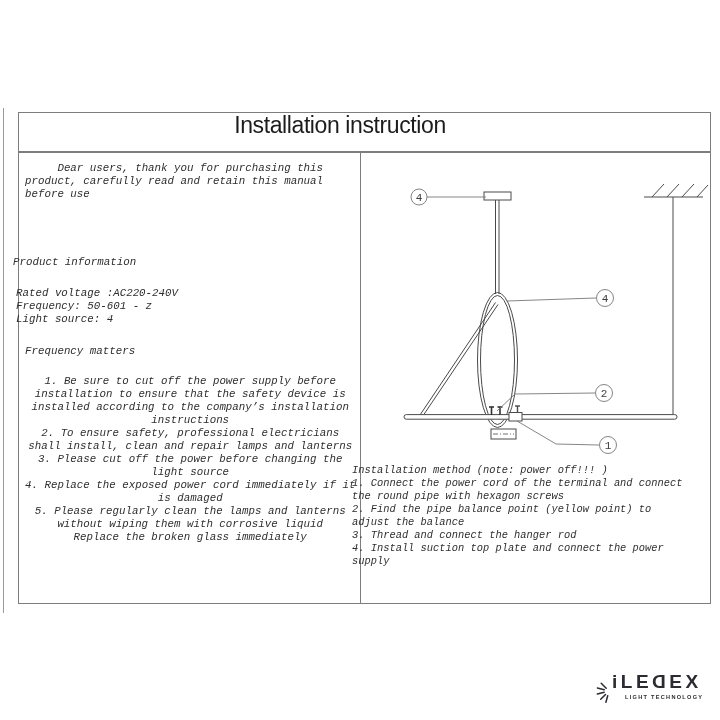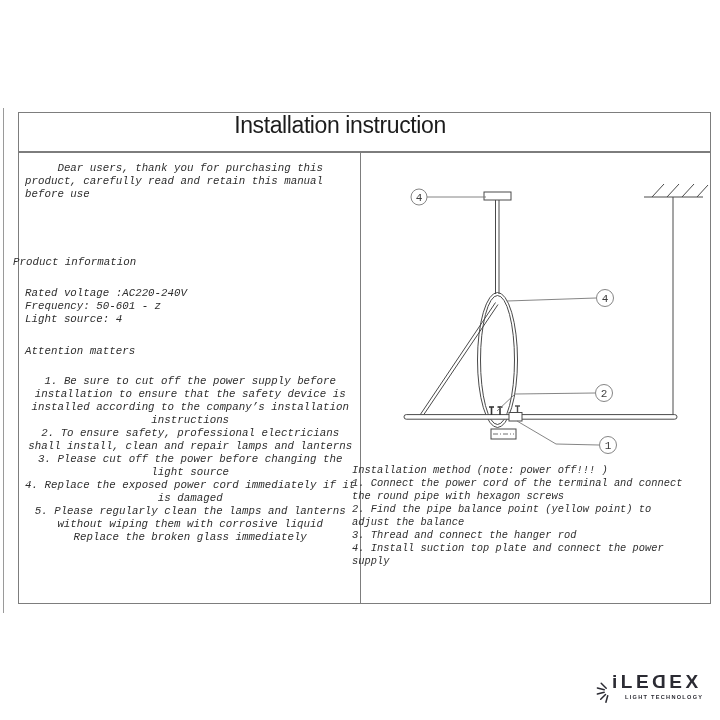--- a/index.html
+++ b/index.html
@@ -16,21 +16,21 @@
   .page-title{font-size:23px;letter-spacing:-0.4px;color:#1c1c1c;}
   .h-sep{left:18px;top:151px;width:693px;height:1.5px;background:#7d7d7d;}
   .v-div{left:359.5px;top:152px;width:1.5px;height:452px;background:#7d7d7d;}
   
   .mono{font-family:"Liberation Mono", monospace;color:#2e2e2e;white-space:pre;
         line-height:13px;font-style:italic;}
   .left-txt{font-size:10.8px;}
   .right-txt{font-size:10.4px;}
   .blk-intro{left:25px;top:162px;}
   .blk-prod{left:13px;top:256px;}
-  .blk-specs{left:25px;top:287px;}
+  .blk-specs{left:16px;top:287px;}
   .blk-att{left:25px;top:345px;}
   .blk-list{left:25px;top:375px;text-align:center;}
   .blk-method{left:352px;top:464px;}
   
   .diagram{left:360px;top:152px;}
   svg text.cnum{font-family:"Liberation Mono", monospace;font-size:11px;fill:#3d3d3d;}
   
   .logo{left:588px;top:670px;width:132px;height:46px;}
   .logo-letters{position:absolute;left:24px;top:2px;display:flex;align-items:flex-end;gap:3.5px;
                 font-weight:bold;font-size:19px;color:#2b2b33;line-height:20px;}
@@ -53,21 +53,21 @@
 <div class="abs h-sep"></div>
 <div class="abs v-div"></div>
 
 <div class="abs mono left-txt blk-intro">     Dear users, thank you for purchasing this
 product, carefully read and retain this manual
 before use</div>
 <div class="abs mono left-txt blk-prod">Product information</div>
 <div class="abs mono left-txt blk-specs">Rated voltage :AC220-240V
 Frequency: 50-601 - z
 Light source: 4</div>
-<div class="abs mono left-txt blk-att">Attention matters</div>
+<div class="abs mono left-txt blk-att">Frequency matters</div>
 <div class="abs mono left-txt blk-list">1. Be sure to cut off the power supply before
 installation to ensure that the safety device is
 installed according to the company’s installation
 instructions
 2. To ensure safety, professional electricians
 shall install, clean and repair lamps and lanterns
 3. Please cut off the power before changing the
 light source
 4. Replace the exposed power cord immediately if it
 is damaged

